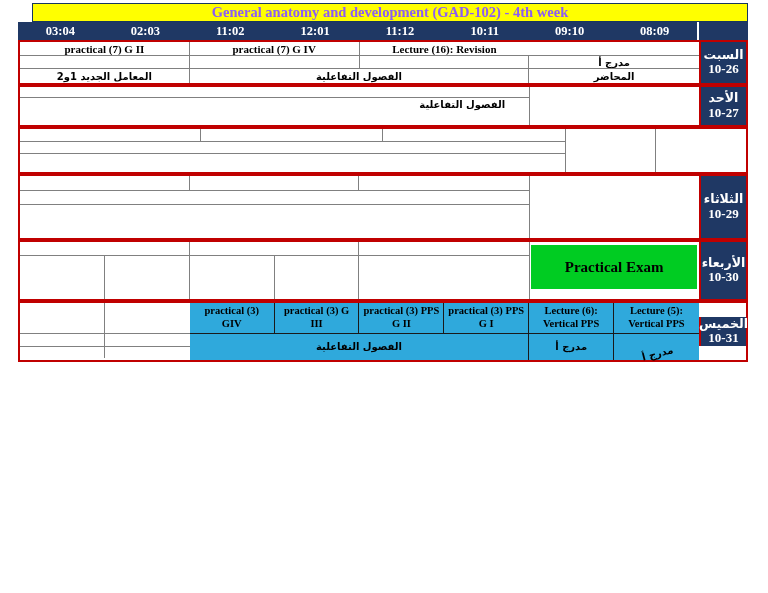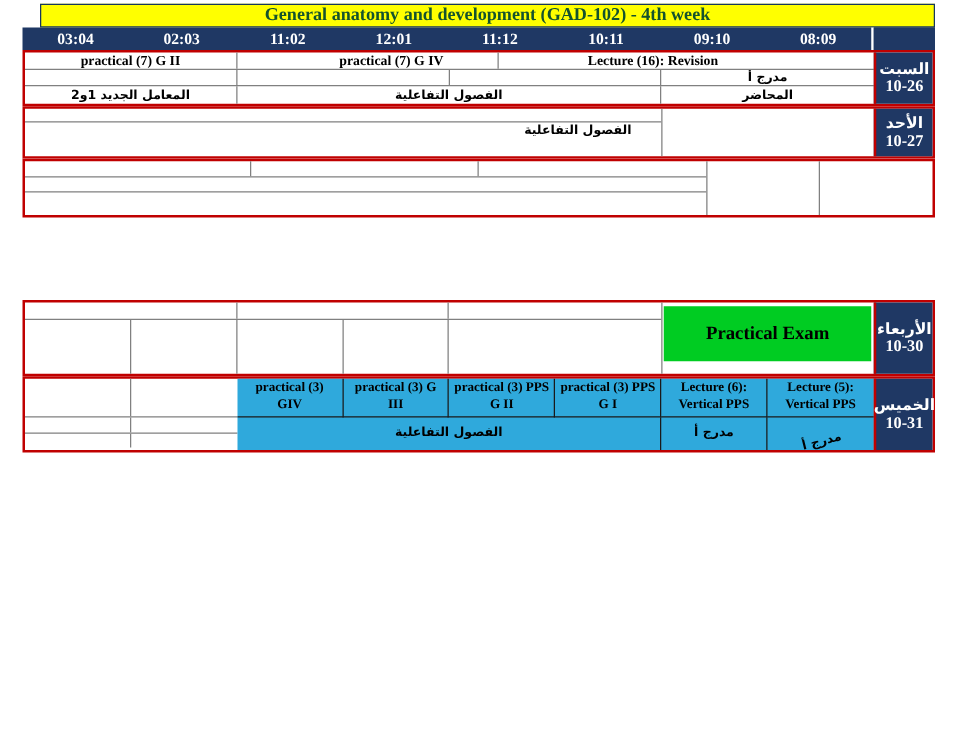--- a/index.html
+++ b/index.html
@@ -8,21 +8,21 @@
     position:relative; width:768px; height:593px; background:#ffffff;
     font-family:"Liberation Serif","DejaVu Serif",serif; overflow:hidden;
   }
   .ar { font-family:"DejaVu Sans",sans-serif; }
 
   
   .title-bar {
     position:absolute; left:32px; top:3px; width:716px; height:19px;
     background:#FFFF00; border:1px solid #17375E;
     display:flex; align-items:center; justify-content:center;
-    color:#14532d; font-weight:bold; font-size:14.5px;
+    color:#8b5cf6; font-weight:bold; font-size:14.5px;
   }
 
   
   .time-bar {
     position:absolute; left:18px; top:22px; width:730px; height:18px;
     background:#1F3864; display:flex;
   }
   .time-slots { width:679px; display:flex; }
   .time-slot {
     flex:1; color:#ffffff; font-weight:bold; font-size:12.5px;
@@ -97,21 +97,21 @@
       <div class="time-slot">10:11</div>
       <div class="time-slot">09:10</div>
       <div class="time-slot">08:09</div>
     </div>
     <div class="time-divider"></div>
     <div class="time-corner"></div>
   </div>
 
   <div class="block" style="top:40px; height:45px;">
     <div class="sched">
-      <div class="row bb" style="height:14px;gap:39px;">
+      <div class="row bb" style="height:14px;">
         <div class="cell w25 br">practical (7) G II</div>
         <div class="cell w25 br">practical (7) G IV</div>
         <div class="cell w25">Lecture (16): Revision</div>
       </div>
       <div class="row bb" style="height:13px;">
         <div class="cell w25 br"></div>
         <div class="cell w25 br"></div>
         <div class="cell w25 br"></div>
         <div class="cell w25 ar" style="font-size:10px;">مدرج أ</div>
       </div>
@@ -162,20 +162,44 @@
           <div class="cell" style="width:100%;"></div>
         </div>
       </div>
       <div class="rightpart">
         <div class="cell w50 br" style="height:100%;"></div>
         <div class="cell w50" style="height:100%;"></div>
       </div>
     </div>
   </div>
 
+  <div class="block" style="top:174px; height:66px;">
+    <div class="sched sched-h">
+      <div class="leftpart">
+        <div class="row bb" style="height:15px;">
+          <div class="cell w33 br"></div>
+          <div class="cell w33 br"></div>
+          <div class="cell w33"></div>
+        </div>
+        <div class="row bb" style="height:14px;">
+          <div class="cell" style="width:100%;"></div>
+        </div>
+        <div class="row" style="height:33px;">
+          <div class="cell" style="width:100%;"></div>
+        </div>
+      </div>
+      <div class="rightpart">
+        <div class="cell" style="width:100%;"></div>
+      </div>
+    </div>
+    <div class="daycell">
+      <span class="dayname ar">الثلاثاء</span>
+      <span class="daydate">10-29</span>
+    </div>
+  </div>
 
   <div class="block" style="top:240px; height:61px;">
     <div class="sched sched-h">
       <div class="leftpart">
         <div class="row bb" style="height:14px;">
           <div class="cell w33 br"></div>
           <div class="cell w33 br"></div>
           <div class="cell w33"></div>
         </div>
         <div class="row" style="height:43px;">
@@ -189,21 +213,21 @@
       <div class="examwrap">
         <div class="exam">Practical Exam</div>
       </div>
     </div>
     <div class="daycell">
       <span class="dayname ar">الأربعاء</span>
       <span class="daydate">10-30</span>
     </div>
   </div>
 
-  <div class="block" style="top:301px; height:61px;">
+  <div class="block" style="top:301px; height:61px;align-items:center;">
     <div class="sched sched-h">
       <div class="leftnarrow">
         <div class="row bb" style="height:31px;">
           <div class="cell w50 br"></div>
           <div class="cell w50"></div>
         </div>
         <div class="row bb" style="height:13px;">
           <div class="cell w50 br"></div>
           <div class="cell w50"></div>
         </div>

